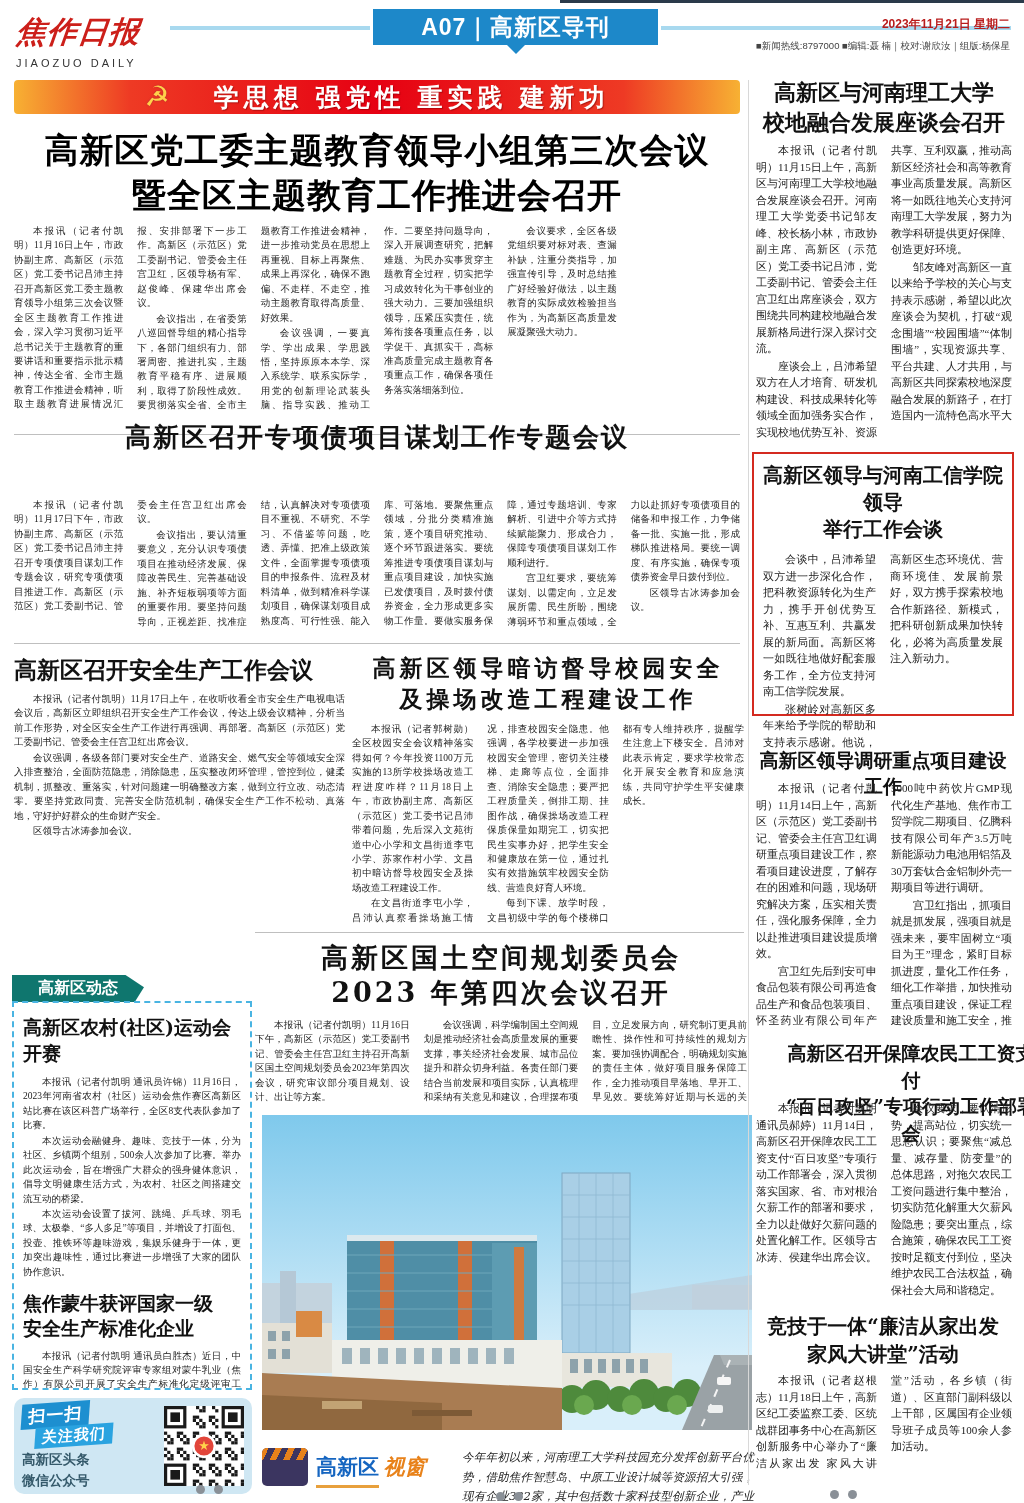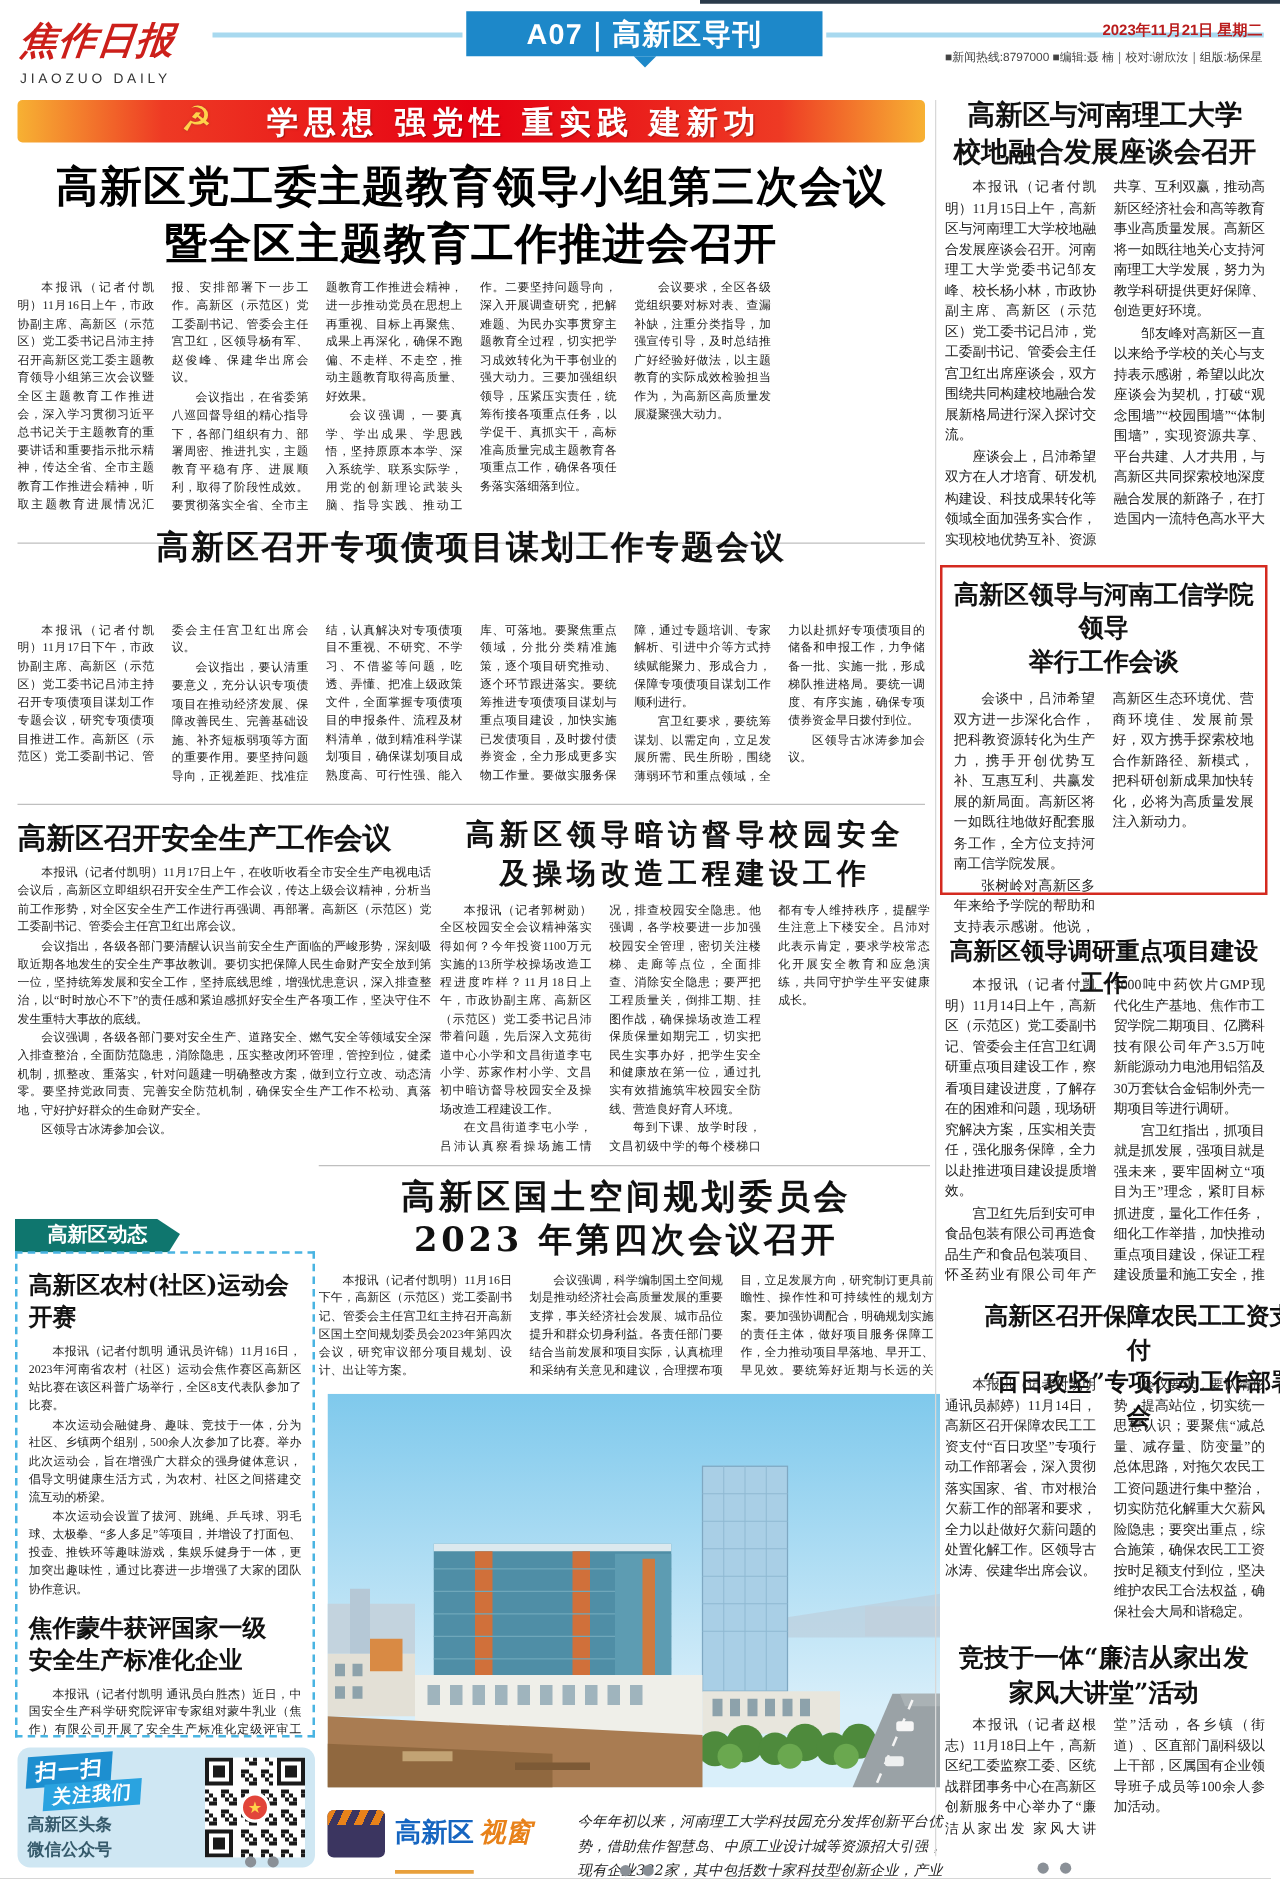--- a/index.html
+++ b/index.html
@@ -67,21 +67,21 @@
   .scan-line { display:inline-block; background:#1d8fd0; color:#fff; font-family:"Liberation Sans", sans-serif;
     font-weight:900; padding:1px 7px; font-size:17px; letter-spacing:1px; transform:skewX(-8deg); }
   .scan-line.s2 { background:#2aa3e0; font-size:15px; margin-top:-2px; margin-left:12px; }
   .qr-caption { font-family:"Liberation Sans", sans-serif; font-weight:700; font-size:13.5px; color:#355a6b; line-height:1.5; margin-top:4px; }
   
   .shichuang { display:flex; align-items:center; gap:8px; width:190px; flex:none; }
   .clapper { width:46px; height:38px; background:#3b3560; border-radius:5px; position:relative; }
   .clapper:before { content:""; position:absolute; top:0; left:0; right:0; height:12px; border-radius:5px 5px 0 0;
     background:repeating-linear-gradient(115deg,#e8821a 0 6px,#3b3560 6px 12px); }
   .sc-text { font-family:"Liberation Sans", sans-serif; font-weight:900; line-height:1.05; }
-  .sc-text .b { color:#1565c0; font-size:21px; border-bottom:3px solid #e8a03c; padding-bottom:18px; }
+  .sc-text .b { color:#1565c0; font-size:21px; border-bottom:3px solid #e8a03c; padding-bottom:7px; }
   .sc-text .o { color:#e8821a; font-size:21px; font-style:italic; }
   .caption { font-family:"DejaVu Serif", serif; font-style:italic; font-size:11.5px; line-height:1.7; color:#222; text-align:justify; }
   .dots { display:flex; gap:9px; }
   .dots i { width:9px; height:9px; border-radius:50%; background:#8a9097; }
 </style>
 </head>
 <body>
 
 <div id="page">
 
@@ -120,21 +120,20 @@
       <p>会议指出，要认清重要意义，充分认识专项债项目在推动经济发展、保障改善民生、完善基础设施、补齐短板弱项等方面的重要作用。要坚持问题导向，正视差距、找准症结，认真解决对专项债项目不重视、不研究、不学习、不借鉴等问题，吃透、弄懂、把准上级政策文件，全面掌握专项债项目的申报条件、流程及材料清单，做到精准科学谋划项目，确保谋划项目成熟度高、可行性强、能入库、可落地。要聚焦重点领域，分批分类精准施策，逐个项目研究推动、逐个环节跟进落实。要统筹推进专项债项目谋划与重点项目建设，加快实施已发债项目，及时拨付债券资金，全力形成更多实物工作量。要做实服务保障，通过专题培训、专家解析、引进中介等方式持续赋能聚力、形成合力，保障专项债项目谋划工作顺利进行。</p>
       <p>宫卫红要求，要统筹谋划、以需定向，立足发展所需、民生所盼，围绕薄弱环节和重点领域，全力以赴抓好专项债项目的储备和申报工作，力争储备一批、实施一批，形成梯队推进格局。要统一调度、有序实施，确保专项债券资金早日拨付到位。</p>
       <p>区领导古冰涛参加会议。</p>
     </div>
 
   <div class="rule-h" style="top:643px;left:14px;width:726px;"></div>
 
   <div class="abs h-serif" style="top:655px;left:14px;width:331px;font-size:23px;text-align:left;">高新区召开安全生产工作会议</div>
   <div class="abs cols t9" style="top:692px;left:14px;width:331px;height:272px;column-count:1;">
       <p>本报讯（记者付凯明）11月17日上午，在收听收看全市安全生产电视电话会议后，高新区立即组织召开安全生产工作会议，传达上级会议精神，分析当前工作形势，对全区安全生产工作进行再强调、再部署。高新区（示范区）党工委副书记、管委会主任宫卫红出席会议。</p>
-      <p>会议指出，各级各部门要清醒认识当前安全生产面临的严峻形势，深刻吸取近期各地发生的安全生产事故教训。要切实把保障人民生命财产安全放到第一位，坚持统筹发展和安全工作，坚持底线思维，增强忧患意识，深入排查整治，以“时时放心不下”的责任感和紧迫感抓好安全生产各项工作，坚决守住不发生重特大事故的底线。</p>
       <p>会议强调，各级各部门要对安全生产、道路安全、燃气安全等领域安全深入排查整治，全面防范隐患，消除隐患，压实整改闭环管理，管控到位，健柔机制，抓整改、重落实，针对问题建一明确整改方案，做到立行立改、动态清零。要坚持党政同责、完善安全防范机制，确保安全生产工作不松动、真落地，守好护好群众的生命财产安全。</p>
       <p>区领导古冰涛参加会议。</p>
     </div>
 
   <div class="abs h-serif" style="top:652px;left:352px;width:392px;font-size:23px;line-height:1.35;letter-spacing:4px;">
     <div>高新区领导暗访督导校园安全</div>
     <div>及操场改造工程建设工作</div>
   </div>
   <div class="abs cols t9" style="top:722px;left:352px;width:392px;height:206px;column-count:3;">
       <p>本报讯（记者郭树勋）全区校园安全会议精神落实得如何？今年投资1100万元实施的13所学校操场改造工程进度咋样？11月18日上午，市政协副主席、高新区（示范区）党工委书记吕沛带着问题，先后深入文苑街道中心小学和文昌街道李屯小学、苏家作村小学、文昌初中暗访督导校园安全及操场改造工程建设工作。</p>

